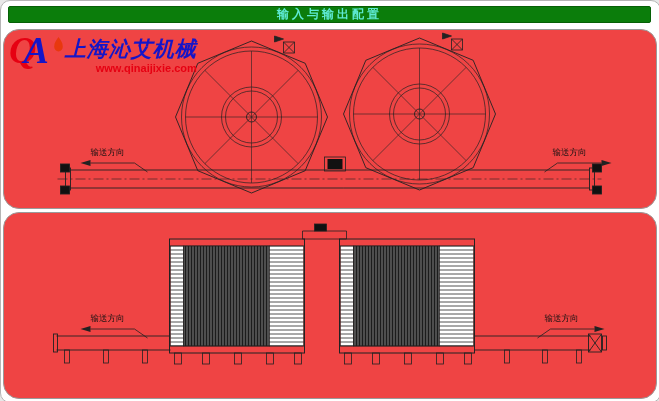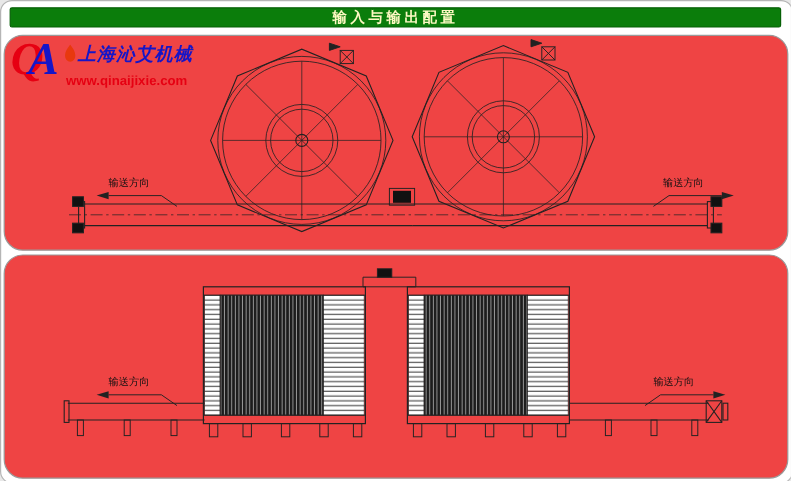--- a/index.html
+++ b/index.html
@@ -4,40 +4,40 @@
 <style>
   html,body{margin:0;padding:0;background:#e8e8e8;}
   .page{
     position:relative;width:659px;height:401px;background:#fff;
     border:1px solid #b5b5b5;border-radius:10px;overflow:hidden;
     font-family:"Liberation Sans",sans-serif;
   }
   .header{
     position:absolute;left:7px;top:5px;width:643px;height:17px;
     background:#0b7d0b;border:1px solid #066006;box-sizing:border-box;
-    color:#fef9c3;text-align:center;font-size:12px;font-weight:bold;
+    color:#5eead4;text-align:center;font-size:12px;font-weight:bold;
     line-height:15px;letter-spacing:3px;border-radius:2px;
   }
   .panel{
     position:absolute;left:2px;width:654px;border:1px solid #9a9a9a;
     border-radius:16px;box-sizing:border-box;background:#ef4444;overflow:hidden;
   }
   .panel-top{top:28px;height:180px;}
   .panel-bottom{top:211px;height:187px;}
   .panel svg{display:block;width:100%;height:100%;}
   .logo{position:absolute;left:8px;top:30px;z-index:5;line-height:1;}
   .logo-row{display:flex;align-items:flex-start;}
   .logo-q{font-family:"Liberation Serif",serif;font-style:italic;font-weight:bold;
     font-size:38px;color:#e60012;}
   .logo-a{font-family:"Liberation Serif",serif;font-style:italic;font-weight:bold;
     font-size:38px;color:#1515c8;margin-left:-13px;}
   .flame{width:11px;height:15px;margin:6px 1px 0 4px;}
-  .logo-company{font-size:15px;font-weight:bold;color:#1515c8;margin-top:7px;
+  .logo-company{font-size:21px;font-weight:bold;color:#1515c8;margin-top:7px;
     letter-spacing:1px;font-style:italic;}
-  .logo-url{font-size:11px;font-weight:bold;color:#e60012;margin:-6px 0 0 46px;}
+  .logo-url{font-size:11px;font-weight:bold;color:#e60012;margin:-6px 0 0 46px;text-align:right;}
   .drawing line,.drawing polyline{stroke:#222;}
   .drawing text{fill:#111;font-family:"Liberation Sans",sans-serif;font-size:8.5px;}
 </style>
 </head>
 <body>
 
 <div class="page">
 
   <div class="header">
     <span>输入与输出配置</span>

